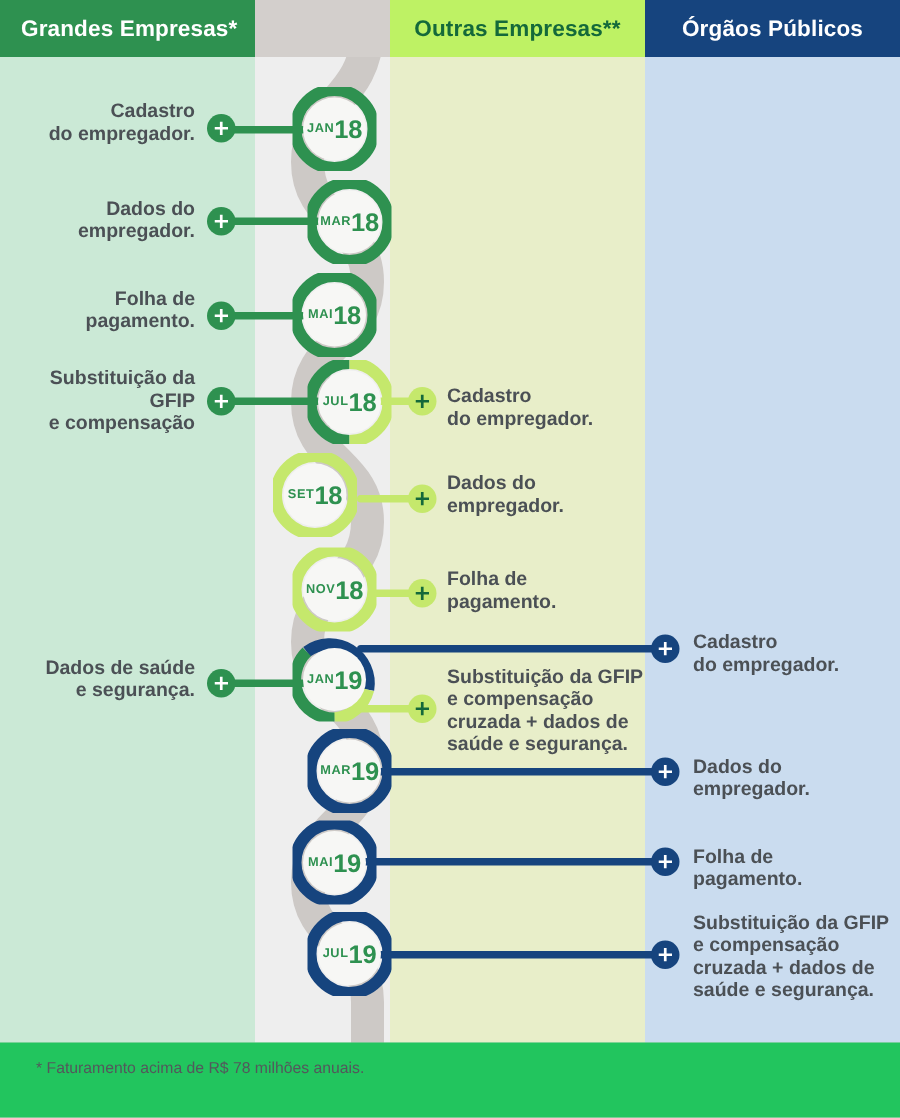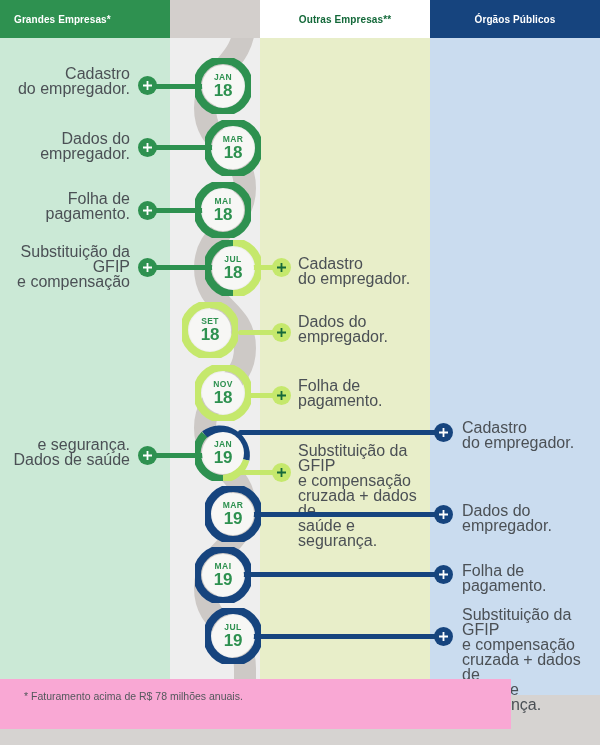--- a/index.html
+++ b/index.html
@@ -14,29 +14,29 @@
   .col{position:absolute;top:0;}
   .col-left   {left:0;   width:170px;height:695px;background:#cbe9d6;}
   .col-mid    {left:170px;width:90px; height:695px;background:#eeeeee;}
   .col-other  {left:260px;width:170px;height:695px;background:#e8eec9;}
   .col-public {left:430px;width:170px;height:695px;background:#cadcef;}
 
   
   .hdr{position:absolute;top:0;height:38px;display:flex;align-items:center;}
   .hdr-left  {left:0;   width:170px;background:#2e9150;justify-content:flex-start;padding-left:14px;box-sizing:border-box;}
   .hdr-mid   {left:170px;width:90px;background:#d3cfcc;}
-  .hdr-other {left:260px;width:170px;background:#ffffff;justify-content:center;}
+  .hdr-other {left:260px;width:170px;background:#bef264;justify-content:center;}
   .hdr-public{left:430px;width:170px;background:#16447e;justify-content:center;}
-  .hdr span{font-size:10px;font-weight:bold;letter-spacing:.1px;}
+  .hdr span{font-size:15px;font-weight:bold;letter-spacing:.1px;}
   .hdr-left span  {color:#ffffff;}
   .hdr-other span {color:#14693a;}
   .hdr-public span{color:#ffffff;}
 
   
-  .footer{position:absolute;left:0;top:679px;width:511px;height:50px;background:#f9a8d4;}
+  .footer{position:absolute;left:0;top:695px;width:600px;height:50px;background:#22c55e;}
   .footer p{margin:0;color:#53585c;font-size:10.5px;line-height:15px;}
   .footer .f1{position:absolute;left:24px;top:10px;}
   .footer .f2{position:absolute;left:24px;top:25px;}
 
   
   .snake{position:absolute;left:150px;top:38px;width:170px;height:660px;}
 
   
   .conn{position:absolute;height:5px;border-radius:3px;}
   .conn.g {background:#2e9150;}
@@ -48,27 +48,27 @@
        display:flex;align-items:center;justify-content:center;}
   .dot svg{display:block;}
   .dot.g {background:#2e9150;}
   .dot.lg{background:#c5e86c;}
   .dot.b {background:#16447e;}
 
   
   .ms{position:absolute;width:56px;height:56px;}
   .ms svg{position:absolute;left:0;top:0;}
   .ms .lbl{position:absolute;left:0;top:0;width:56px;height:56px;
-    display:flex;flex-direction:column;align-items:center;justify-content:center;
+    display:flex;flex-direction:row;align-items:center;justify-content:center;
     line-height:1;}
   .ms .mon{font-size:8.5px;font-weight:bold;letter-spacing:.4px;color:#2e9150;margin-bottom:1px;}
   .ms .yr {font-size:17px;font-weight:bold;color:#2e9150;letter-spacing:-.2px;}
 
   
-  .lab{position:absolute;color:#4b5055;font-size:16px;line-height:15px;}
+  .lab{position:absolute;color:#4b5055;font-size:13px;line-height:15px;font-weight:bold;}
   .lab.r{text-align:right;}
   .lab.l{text-align:left;}
 </style>
 </head>
 <body>
 
 <div class="stage">
 
   <div class="col col-left"></div>
   <div class="col col-mid"></div>
@@ -137,22 +137,22 @@
     <div>e compensação</div>
   </div>
   <div class="conn g" style="left:146px;top:265px;width:68px;"></div>
   <div class="dot g" style="left:138px;top:258px;">
     <svg width="9" height="9" viewBox="0 0 9 9">
         <path d="M3.6 0h1.8v3.6H9v1.8H5.4V9H3.6V5.4H0V3.6h3.6z" fill="#fff"></path>
       </svg>
   </div>
 
   <div class="lab r" style="left:6px;top:437px;width:124px;">
+    <div>Dados de saúde</div>
     <div>e segurança.</div>
-    <div>Dados de saúde</div>
   </div>
   <div class="conn g" style="left:146px;top:453px;width:58px;"></div>
   <div class="dot g" style="left:138px;top:446px;">
     <svg width="9" height="9" viewBox="0 0 9 9">
         <path d="M3.6 0h1.8v3.6H9v1.8H5.4V9H3.6V5.4H0V3.6h3.6z" fill="#fff"></path>
       </svg>
   </div>
 
   <div class="conn lg" style="left:246px;top:265px;width:42px;"></div>
   <div class="dot lg" style="left:272px;top:258px;">

